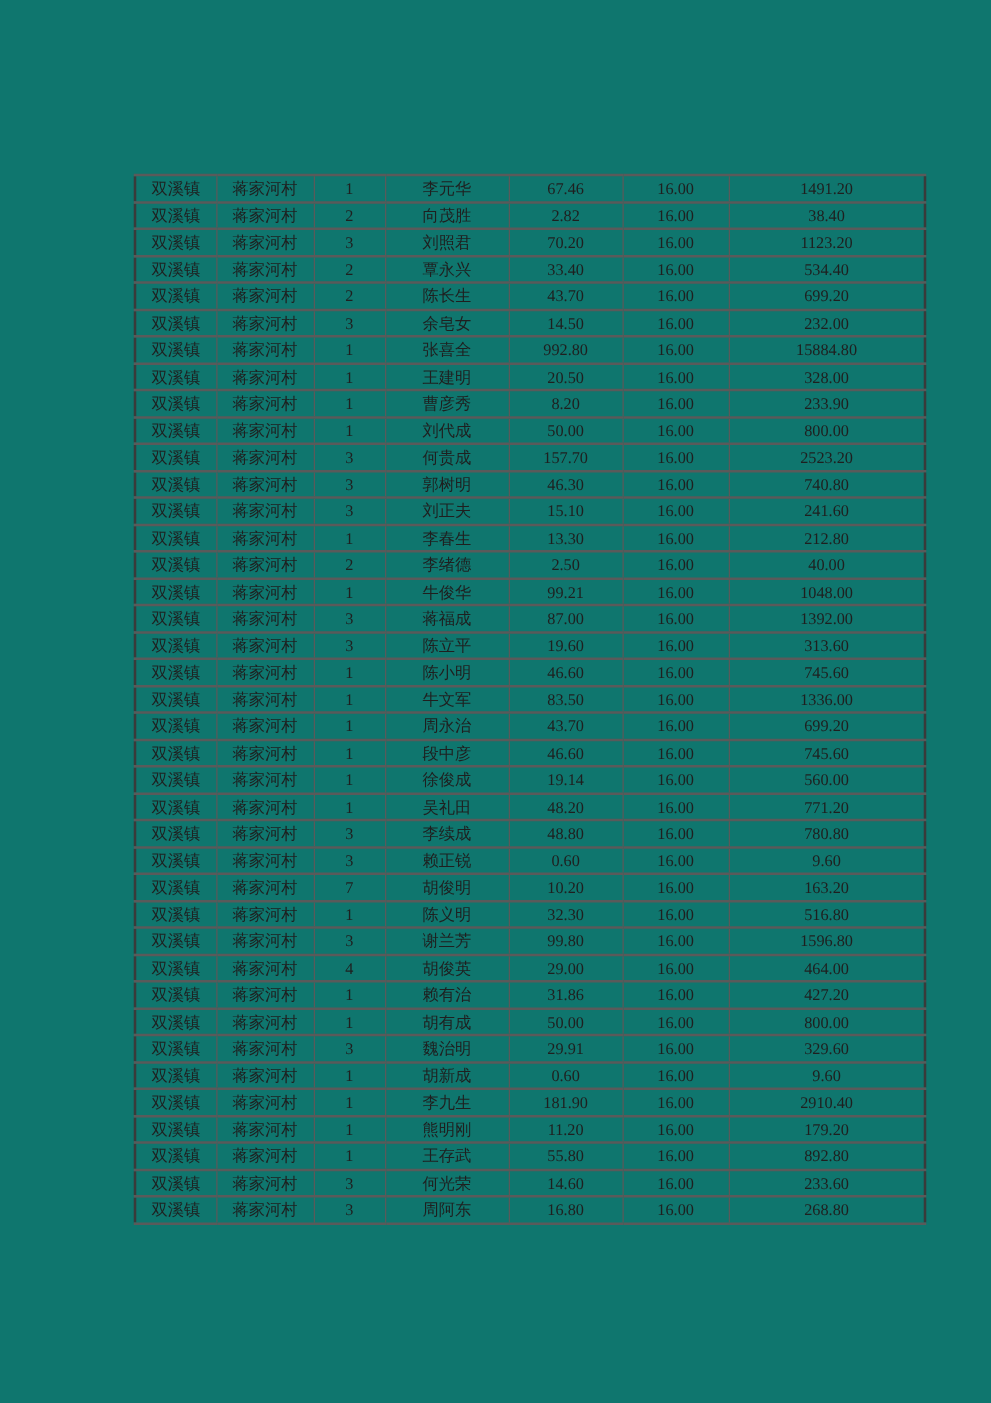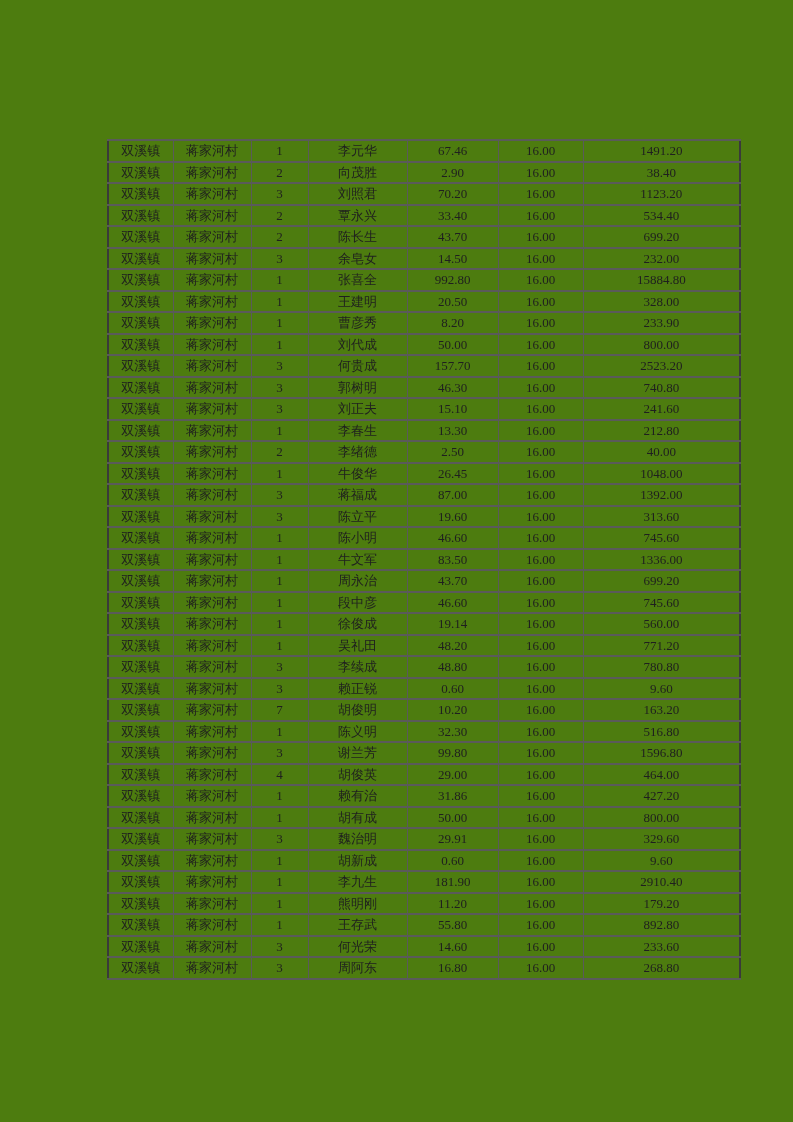--- a/index.html
+++ b/index.html
@@ -4,21 +4,21 @@
 <style>
   html, body {
     margin: 0;
     padding: 0;
     background: #ffffff;
   }
   .page {
     position: relative;
     width: 793px;
     height: 1122px;
-    background: #4d7c0f;
+    background: #0f766e;
     overflow: hidden;
     font-family: "Liberation Serif", "DejaVu Serif", serif;
     color: #1f1f1f;
   }
   .data-table {
     position: absolute;
     left: 107px;
     top: 139px;
     width: 632px;
     height: 838px;
@@ -65,21 +65,21 @@
           <td>李元华</td>
           <td>67.46</td>
           <td>16.00</td>
           <td>1491.20</td>
         </tr>
         <tr>
           <td>双溪镇</td>
           <td>蒋家河村</td>
           <td>2</td>
           <td>向茂胜</td>
-          <td>2.90</td>
+          <td>2.82</td>
           <td>16.00</td>
           <td>38.40</td>
         </tr>
         <tr>
           <td>双溪镇</td>
           <td>蒋家河村</td>
           <td>3</td>
           <td>刘照君</td>
           <td>70.20</td>
           <td>16.00</td>
@@ -191,21 +191,21 @@
           <td>李绪德</td>
           <td>2.50</td>
           <td>16.00</td>
           <td>40.00</td>
         </tr>
         <tr>
           <td>双溪镇</td>
           <td>蒋家河村</td>
           <td>1</td>
           <td>牛俊华</td>
-          <td>26.45</td>
+          <td>99.21</td>
           <td>16.00</td>
           <td>1048.00</td>
         </tr>
         <tr>
           <td>双溪镇</td>
           <td>蒋家河村</td>
           <td>3</td>
           <td>蒋福成</td>
           <td>87.00</td>
           <td>16.00</td>

